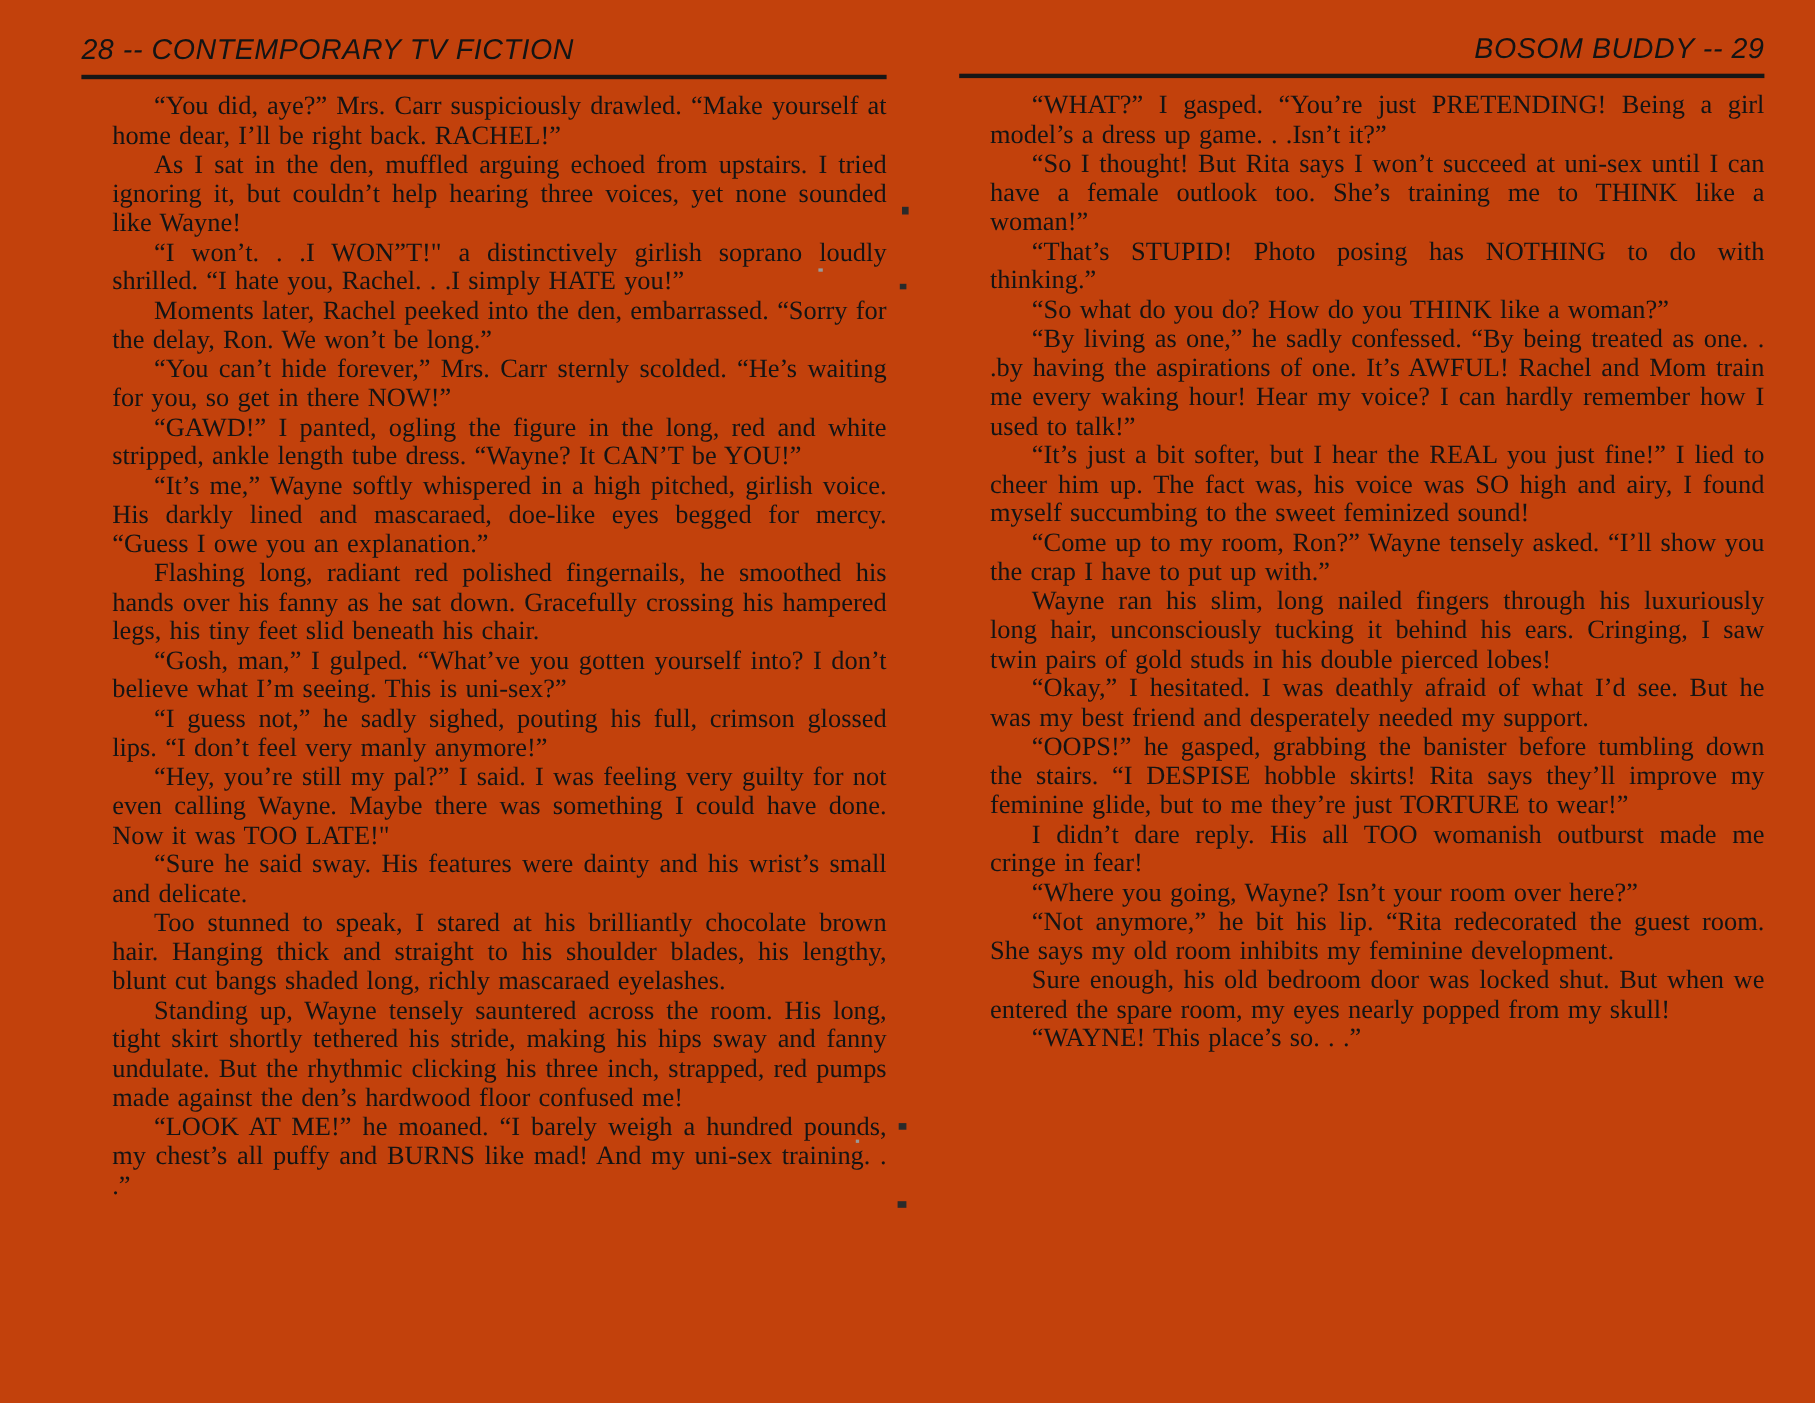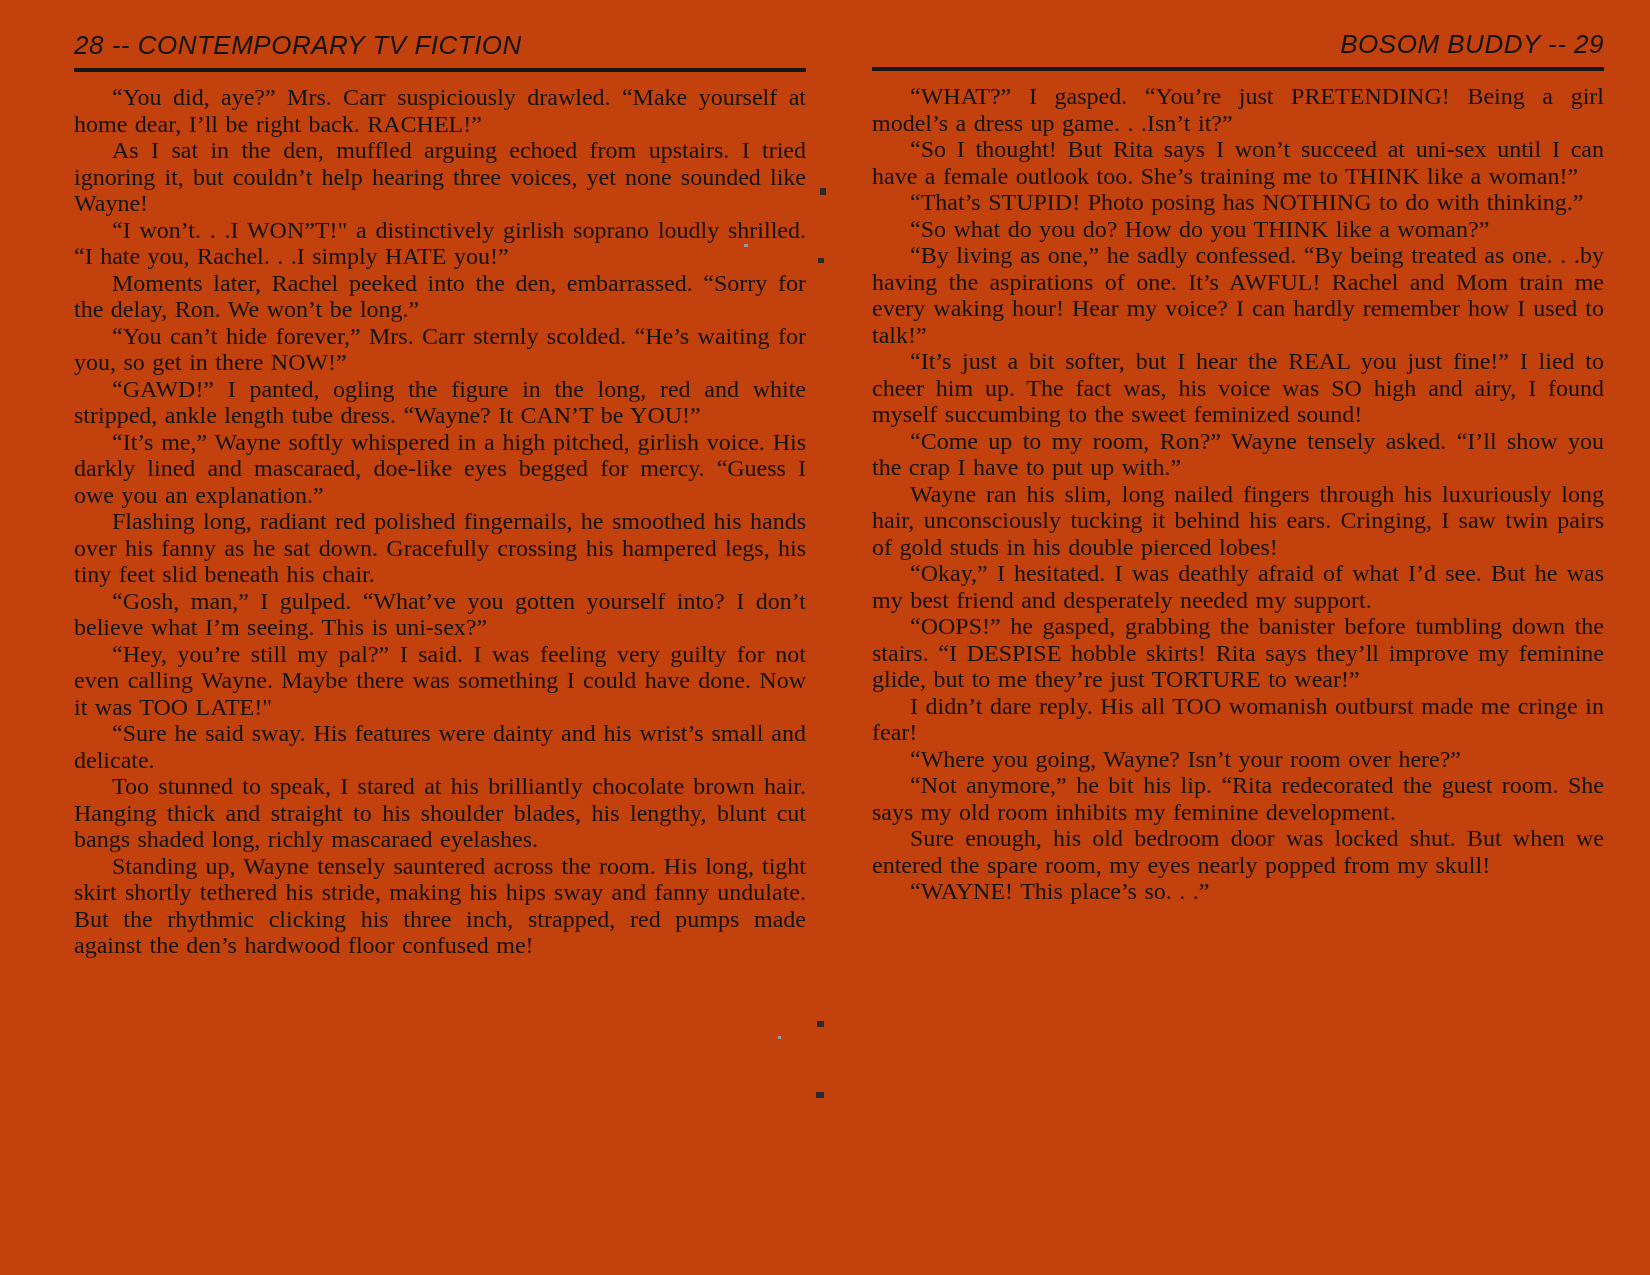--- a/index.html
+++ b/index.html
@@ -32,20 +32,21 @@
     border-bottom: 4px solid #161616;
   }
   .page-header.align-right { text-align: right; }
   .page-body {
     margin-top: 12px;
     font-family: "Liberation Serif", serif;
     font-size: 24px;
     line-height: 26.5px;
     text-align: justify;
     word-spacing: 1.5px;
+    margin-left: 28px;
   }
   .para {
     margin: 0;
     text-indent: 38px;
   }
   .speck {
     position: absolute;
     background: #2a2a2a;
   }
   .speck.light { background: #9a9a9a; }
@@ -60,24 +61,26 @@
     <div class="page-body">
         <p class="para">“You did, aye?” Mrs. Carr suspiciously drawled.  “Make yourself at home dear, I’ll be right back.  RACHEL!”</p>
         <p class="para">As I sat in the den, muffled arguing echoed from upstairs.  I tried ignoring it, but couldn’t help hearing three voices, yet none sounded like Wayne!</p>
         <p class="para">“I won’t. . .I WON”T!" a distinctively girlish soprano loudly shrilled.  “I hate you, Rachel. . .I simply HATE you!”</p>
         <p class="para">Moments later, Rachel peeked into the den, embarrassed.  “Sorry for the delay, Ron.  We won’t be long.”</p>
         <p class="para">“You can’t hide forever,” Mrs. Carr sternly scolded.  “He’s waiting for you, so get in there NOW!”</p>
         <p class="para">“GAWD!” I panted, ogling the figure in the long, red and white stripped, ankle length tube dress.  “Wayne?  It CAN’T be YOU!”</p>
         <p class="para">“It’s me,” Wayne softly whispered in a high pitched, girlish voice.  His darkly lined and mascaraed, doe-like eyes begged for mercy.  “Guess I owe you an explanation.”</p>
         <p class="para">Flashing long, radiant red polished fingernails, he smoothed his hands over his fanny as he sat down.  Gracefully crossing his hampered legs, his tiny feet slid beneath his chair.</p>
         <p class="para">“Gosh, man,” I gulped.  “What’ve you gotten yourself into?  I don’t believe what I’m seeing.  This is uni-sex?”</p>
+        <p class="para">“I guess not,” he sadly sighed, pouting his full, crimson glossed lips.  “I don’t feel very manly anymore!”</p>
         <p class="para">“Hey, you’re still my pal?” I said.  I was feeling very guilty for not even calling Wayne.  Maybe there was something I could have done.  Now it was TOO LATE!"</p>
         <p class="para">“Sure he said sway.  His features were dainty and his wrist’s small and delicate.</p>
         <p class="para">Too stunned to speak, I stared at his brilliantly chocolate brown hair.  Hanging thick and straight to his shoulder blades, his lengthy, blunt cut bangs shaded long, richly mascaraed eyelashes.</p>
         <p class="para">Standing up, Wayne tensely sauntered across the room.  His long, tight skirt shortly tethered his stride, making his hips sway and fanny undulate.  But the rhythmic clicking his three inch, strapped, red pumps made against the den’s hardwood floor confused me!</p>
+        <p class="para">“LOOK AT ME!” he moaned.  “I barely weigh a hundred pounds, my chest’s all puffy and BURNS like mad!  And my uni-sex training. . .”</p>
       </div>
   </div>
 
   <div class="page" id="page-right">
     <div class="page-header align-right">BOSOM BUDDY -- 29</div>
     <div class="page-body">
         <p class="para">“WHAT?” I gasped.  “You’re just PRETENDING!  Being a girl model’s a dress up game. . .Isn’t it?”</p>
         <p class="para">“So I thought!  But Rita says I won’t succeed at uni-sex until I can have a female outlook too.  She’s training me to THINK like a woman!”</p>
         <p class="para">“That’s STUPID!  Photo posing has NOTHING to do with thinking.”</p>
         <p class="para">“So what do you do?  How do you THINK like a woman?”</p>

